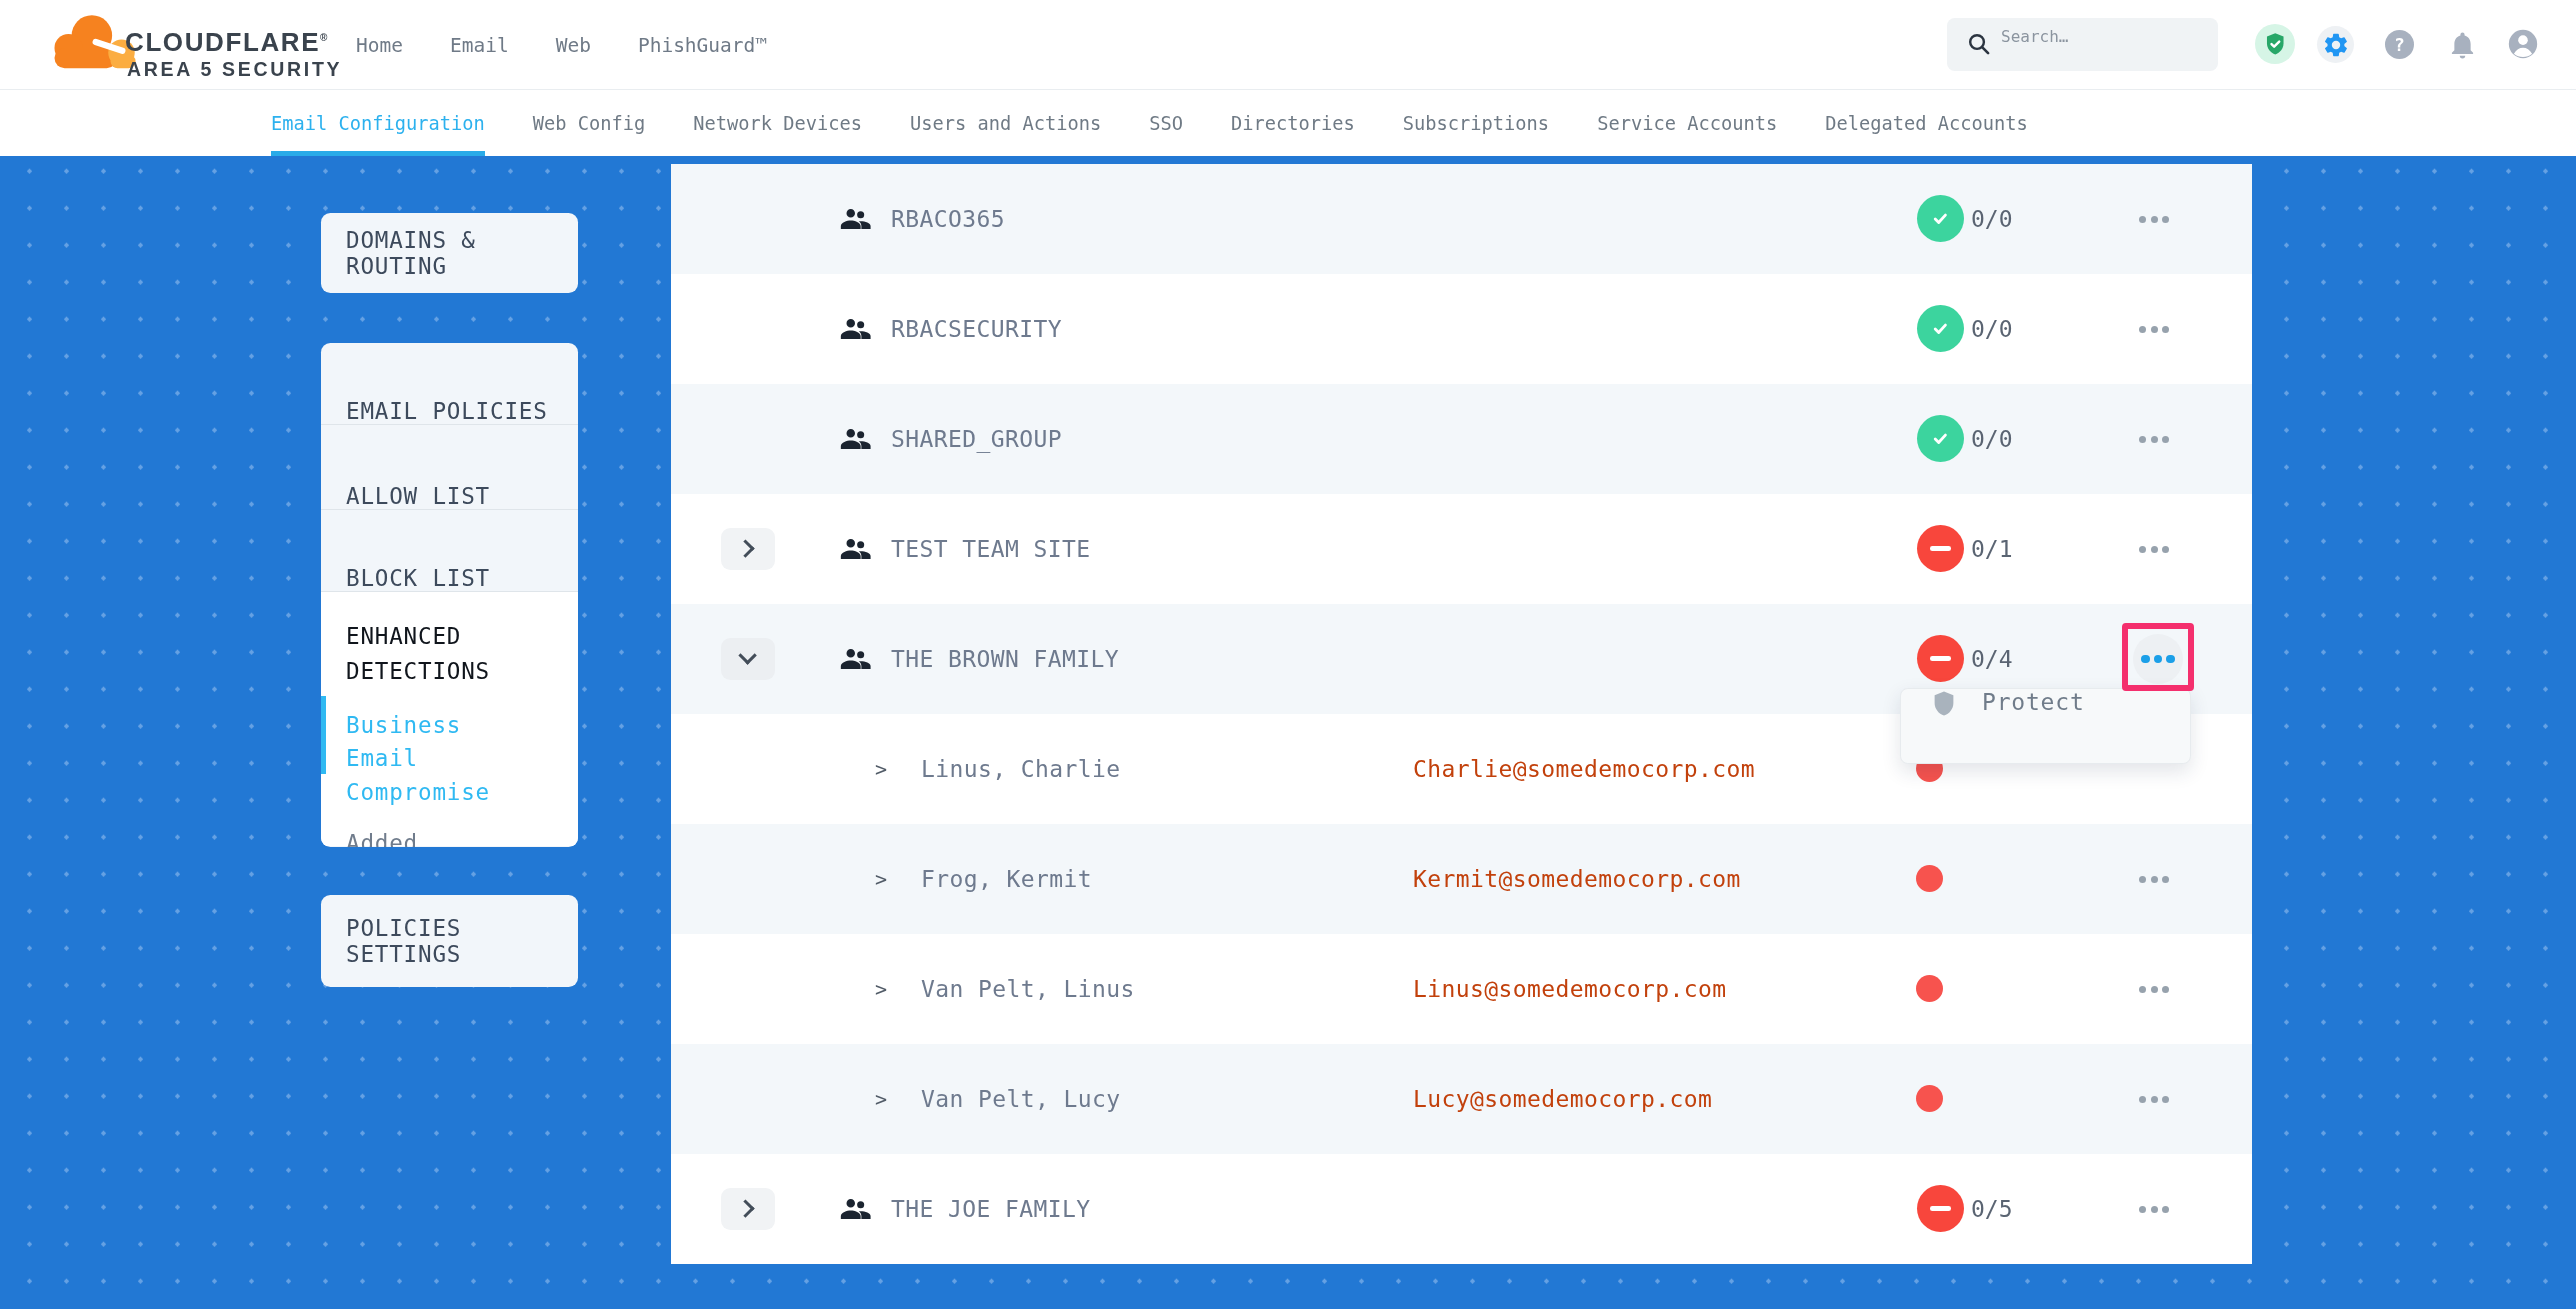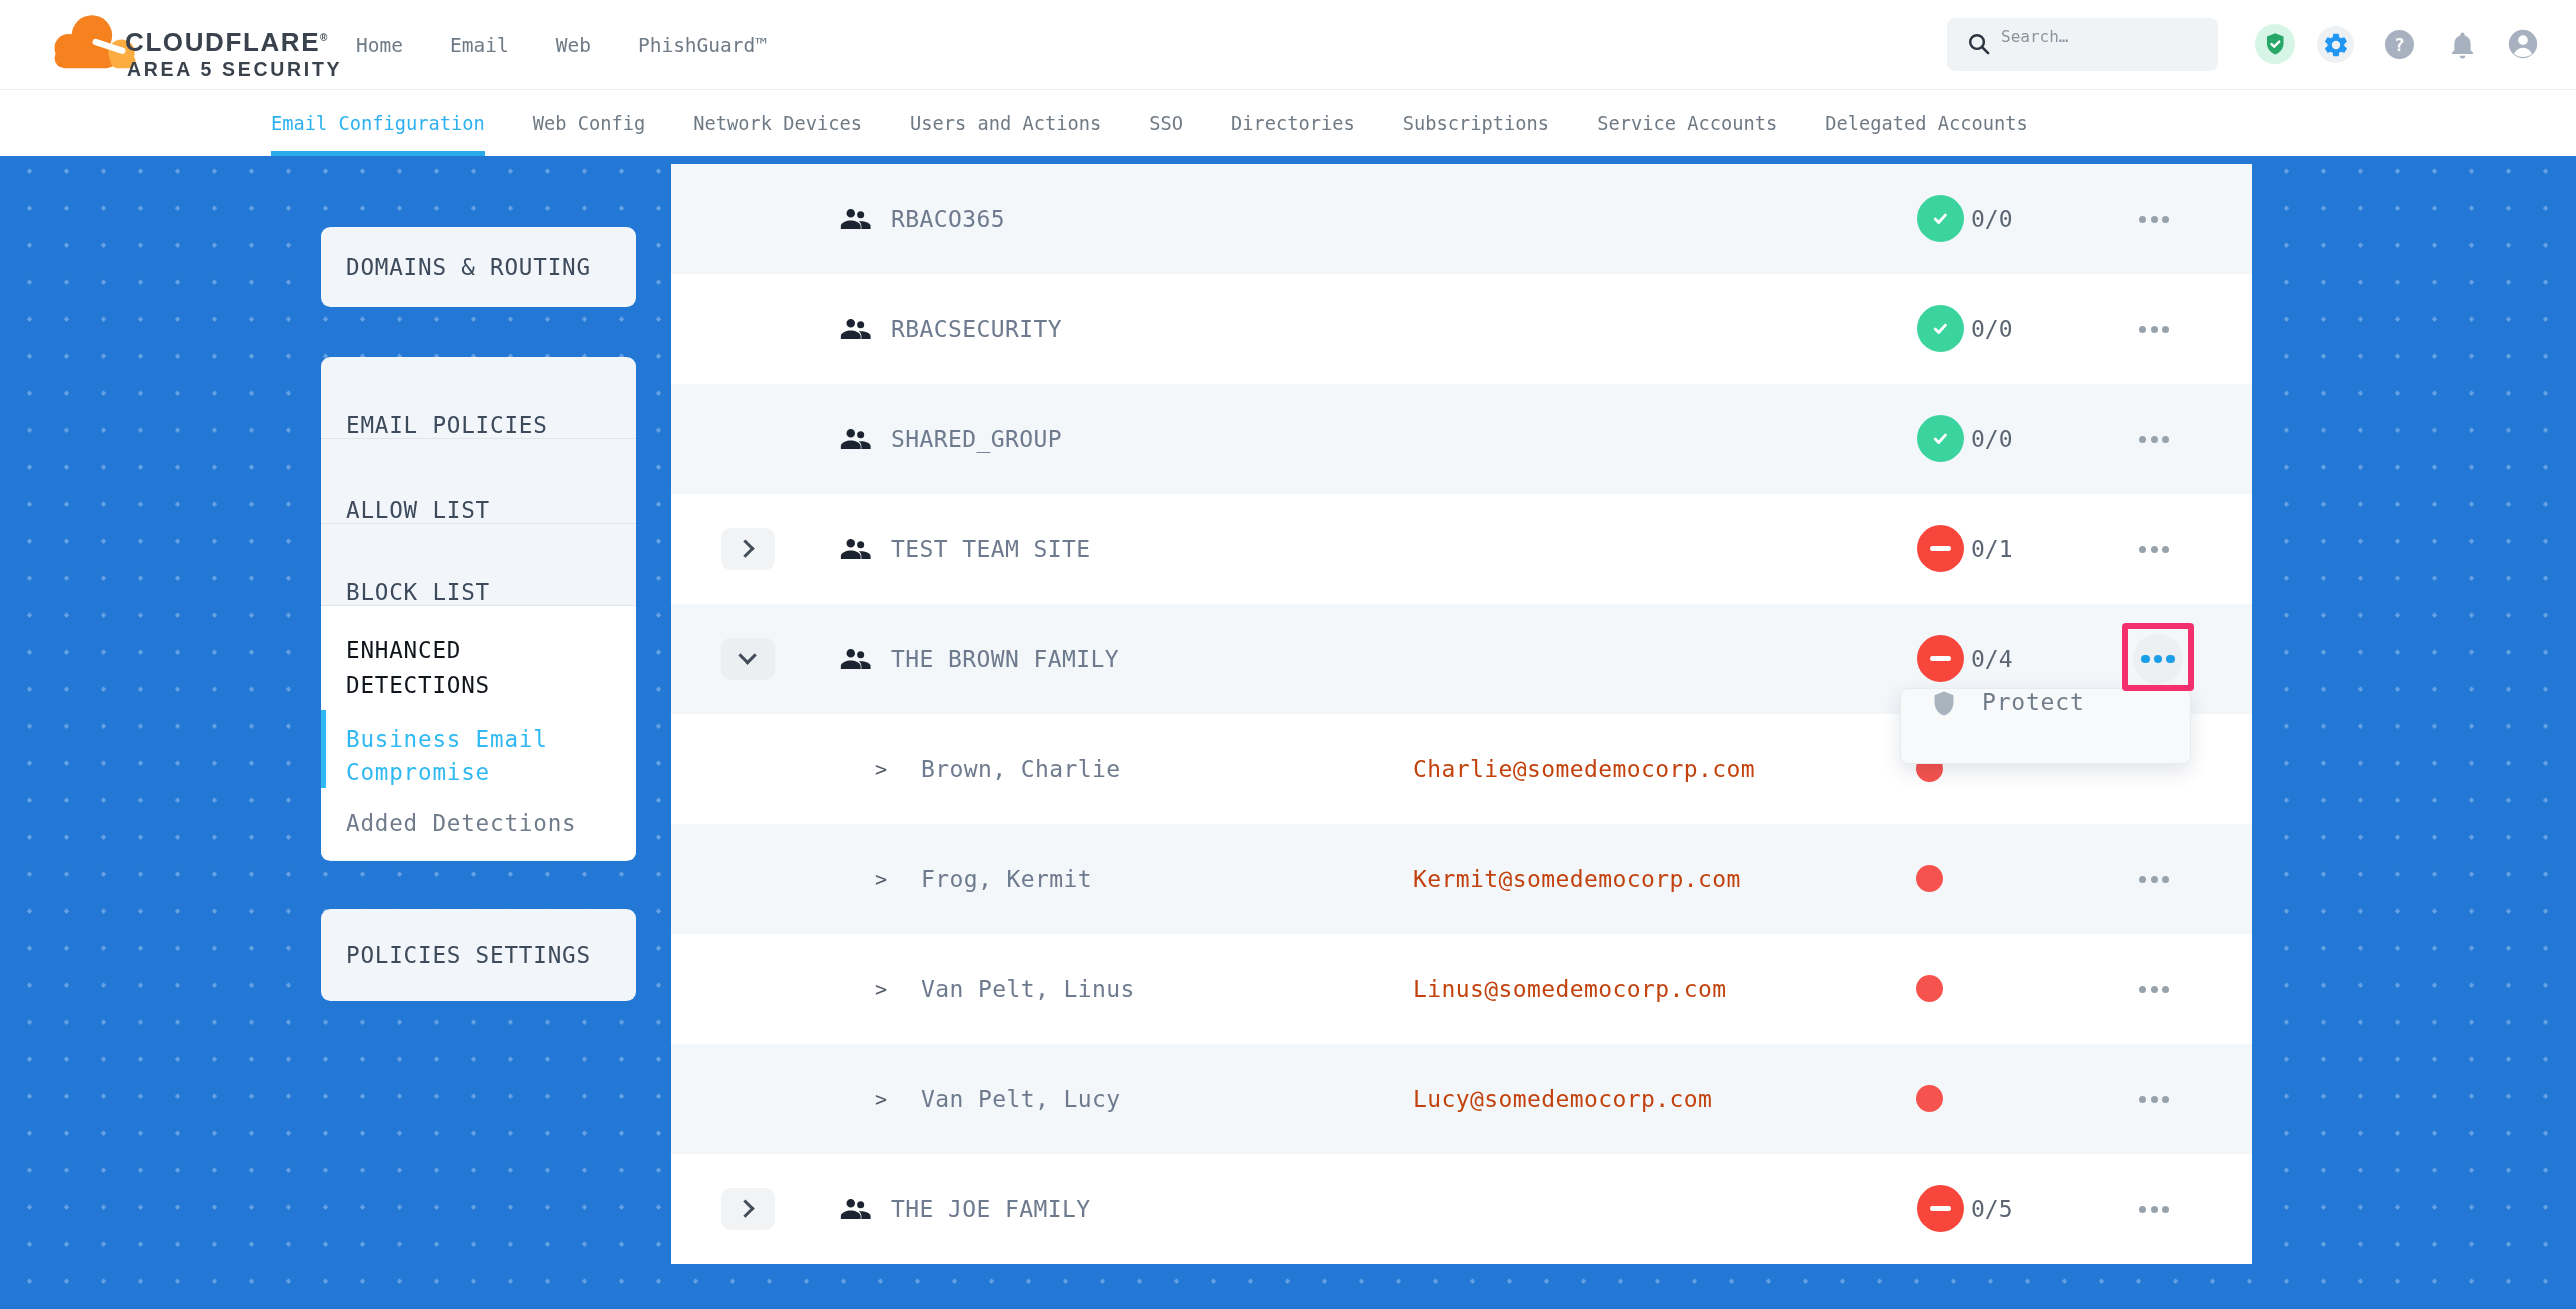--- a/index.html
+++ b/index.html
@@ -38,22 +38,22 @@
   .bell-wrap { position:absolute; left:2447px; top:29px; }
   .person-wrap { position:absolute; left:2506px; top:27px; }
   
   .tabbar { position:absolute; left:0; top:90px; width:2576px; height:66px; background:#ffffff;
     display:flex; align-items:center; gap:48px; padding-left:271px; z-index:29; }
   .tab { position:relative; height:66px; display:flex; align-items:center;
     font-size:18.7px; color:#6f7a85; cursor:pointer; white-space:nowrap; }
   .tab.active { color:#2cb1ee; }
   .tab.active::after { content:""; position:absolute; left:0; right:0; bottom:0; height:5.4px; background:#2aabe8; }
   
-  .side-card { position:absolute; left:321px; width:315px; background:#f2f6fa; border-radius:9.3px;
-    color:#3d4a5c; font-size:22.6px; letter-spacing:0.8px; z-index:5;margin-top:14px; }
+  .side-card { position:absolute; left:321px; width:257px; background:#f2f6fa; border-radius:9.3px;
+    color:#3d4a5c; font-size:22.6px; letter-spacing:0.8px; z-index:5; }
   .card-domains { top:213px; height:80px; display:flex; align-items:center; padding-left:25px; }
   .card-policies { top:343px; height:504px; overflow:hidden; }
   .pol-item { height:82px; display:flex; align-items:flex-end; padding-left:25px; border-bottom:0.8px solid #dfe5ea; }
   .pol-item.mid { height:85px; }
   .enh-section { background:#ffffff; height:254px; padding:26.5px 31px 0 25px; position:relative; }
   .enh-title { color:#10151c; line-height:1.55; }
   .enh-item { margin-top:20px; line-height:1.5; cursor:pointer; }
   .enh-item.active { color:#2fb9f2; }
   .enh-item.idle { color:#707c8c; margin-top:17px; }
   .accent-bar { position:absolute; left:0; top:104px; width:5.4px; height:78px; background:#2fb9f2; }
@@ -286,21 +286,21 @@
       <div class="count">0/4</div>
       <div class="menu-open">
           <i></i>
           <i></i>
           <i></i>
         </div>
     </div>
 
     <div class="row">
       <div class="mchev">&gt;</div>
-      <div class="mname">Brown, Charlie</div>
+      <div class="mname">Linus, Charlie</div>
       <div class="memail">Charlie@somedemocorp.com</div>
       <div class="mdot"></div>
     </div>
 
     <div class="row alt">
       <div class="mchev">&gt;</div>
       <div class="mname">Frog, Kermit</div>
       <div class="memail">Kermit@somedemocorp.com</div>
       <div class="mdot"></div>
       <div class="dotsbtn">

